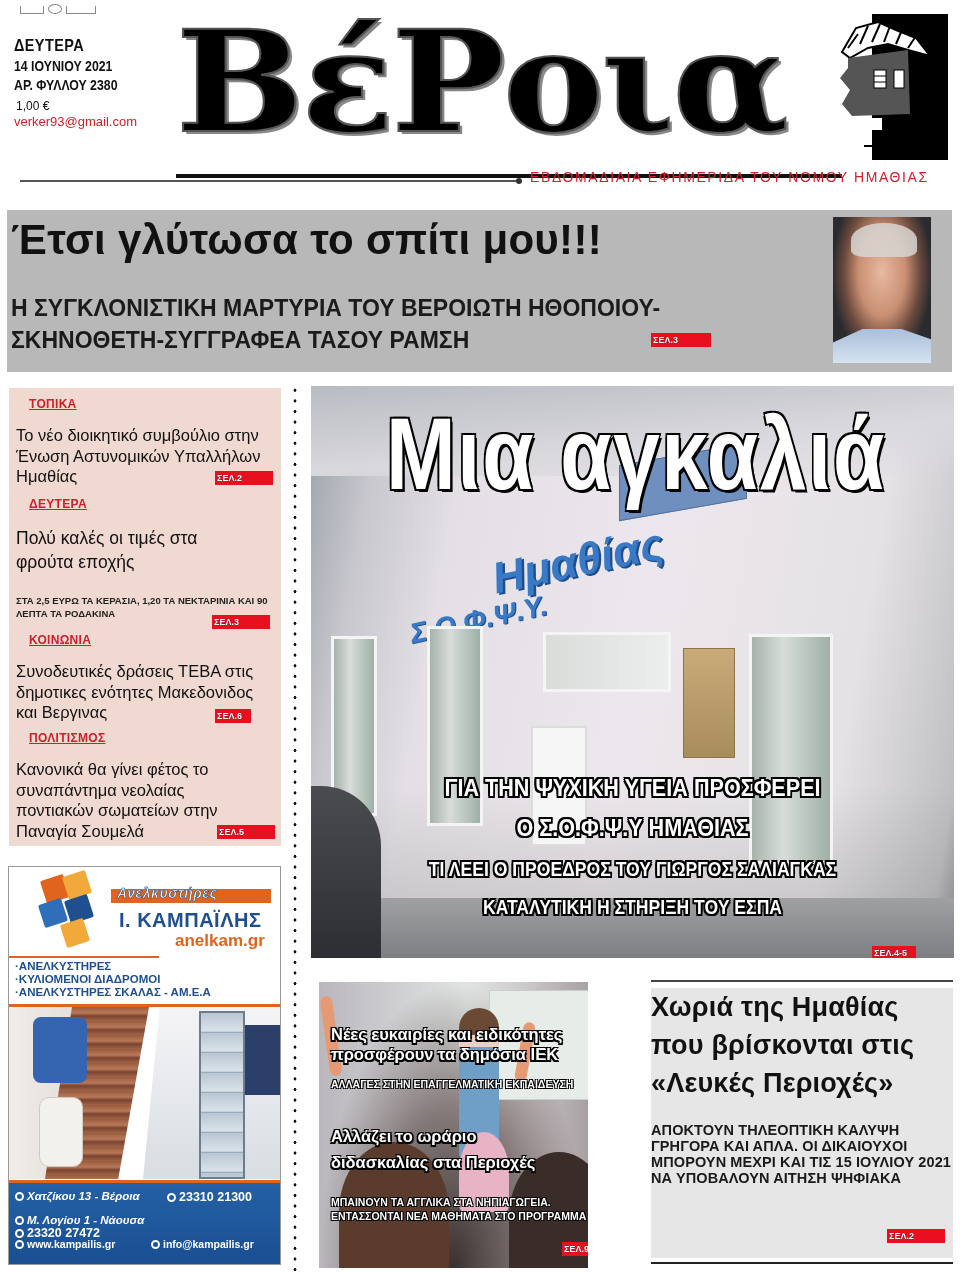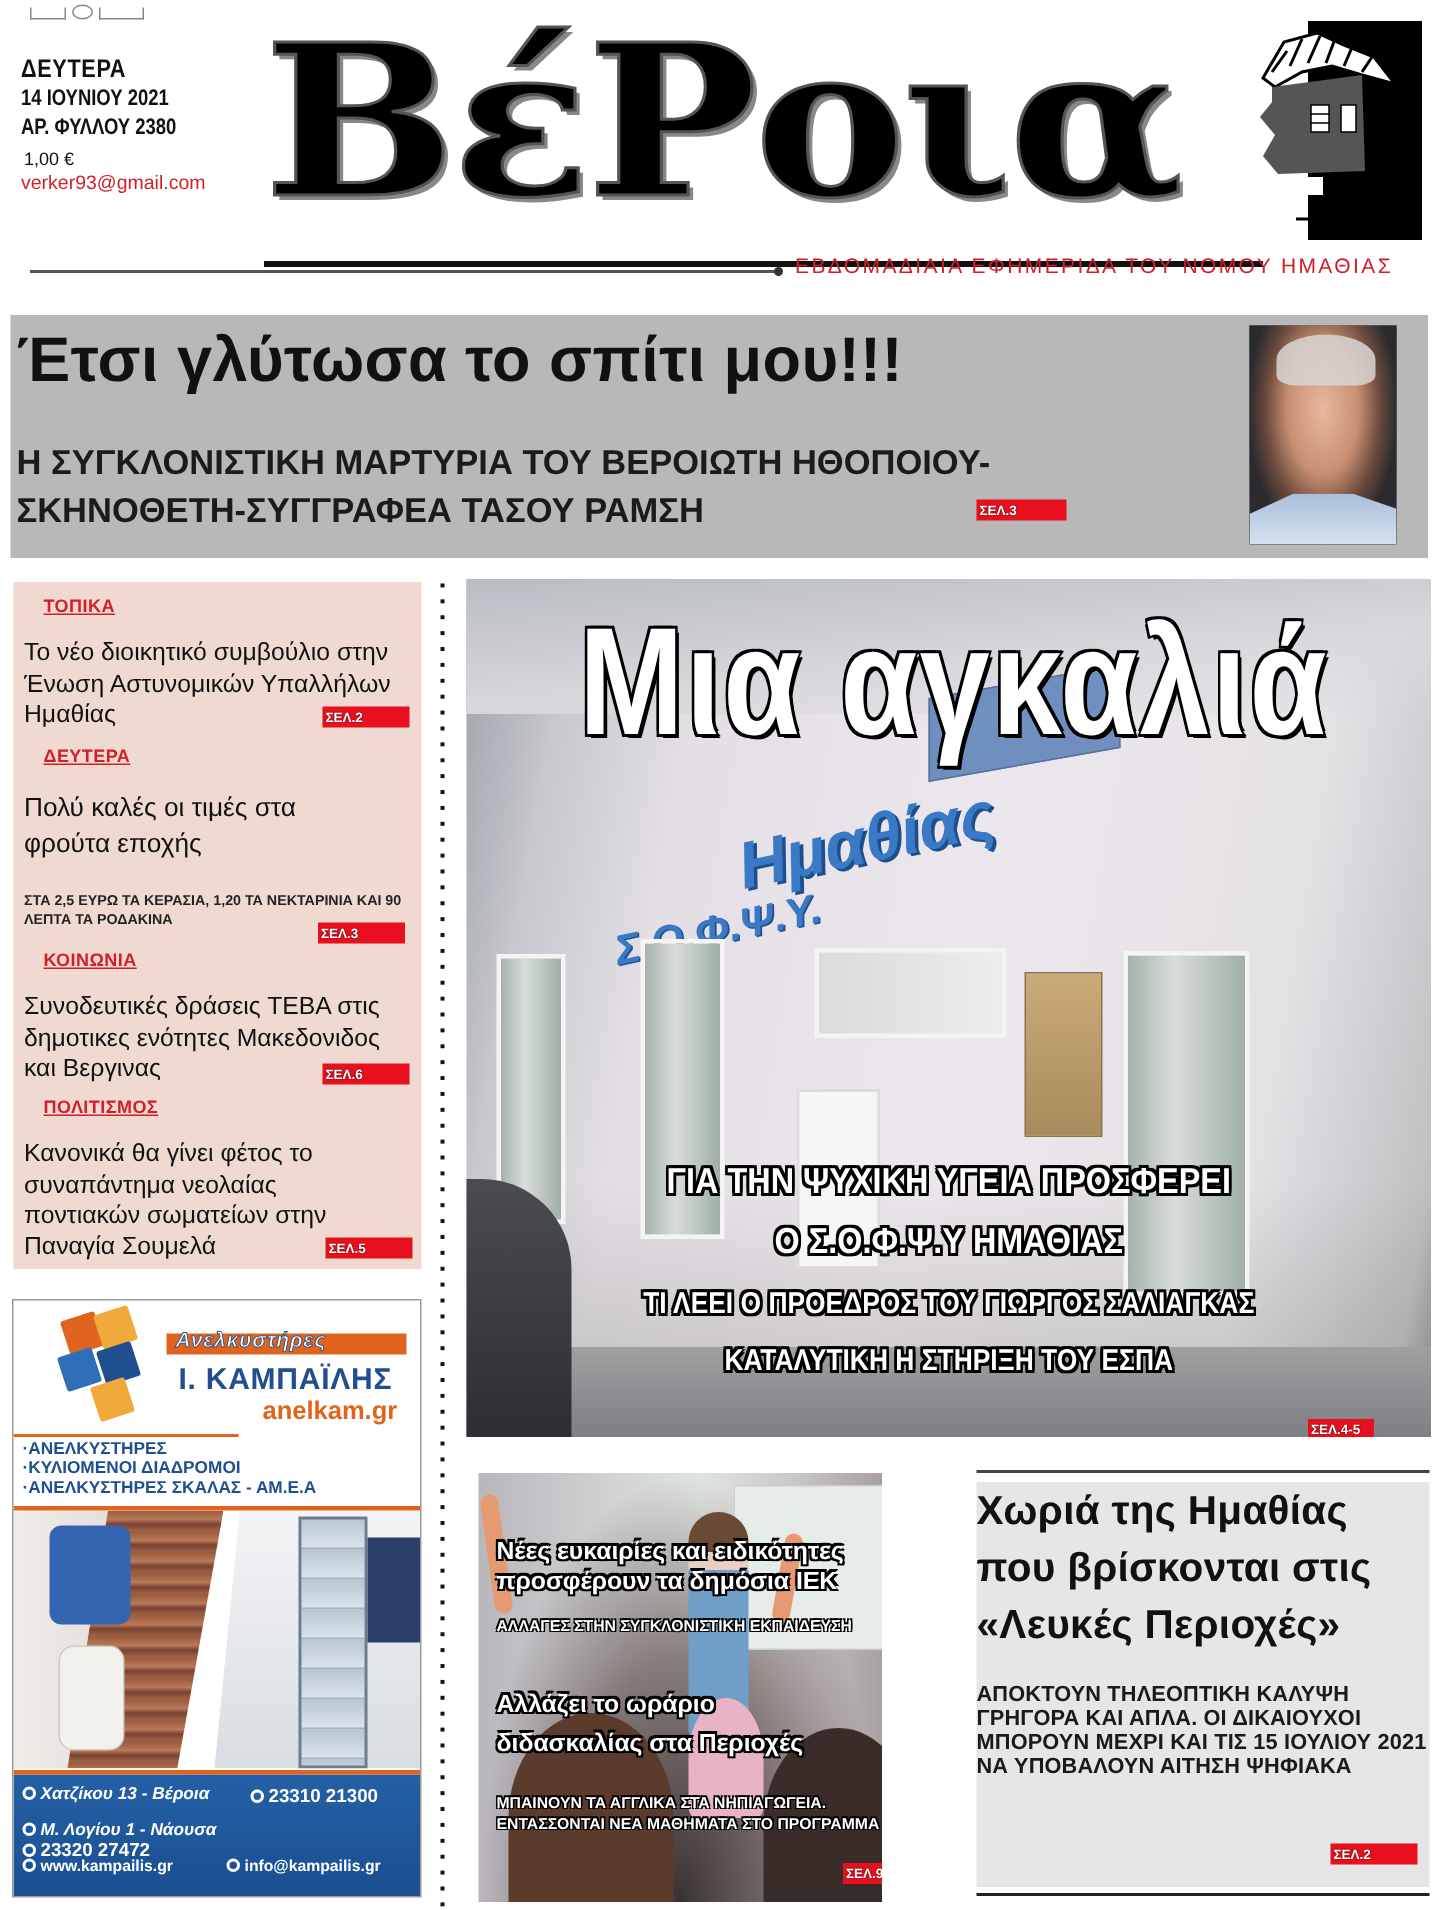--- a/index.html
+++ b/index.html
@@ -188,21 +188,21 @@
   <div>
     <div class="section-label" style="top:109px;">ΔΕΥΤΕΡΑ</div>
     <div class="section-headline" style="top:138px; width:240px; font-size:17.5px; line-height:24px;">Πολύ καλές οι τιμές στα φρούτα εποχής</div>
     <div class="section-note" style="top:206px; width:260px;">ΣΤΑ 2,5 ΕΥΡΩ ΤΑ ΚΕΡΑΣΙΑ, 1,20 ΤΑ ΝΕΚΤΑΡΙΝΙΑ ΚΑΙ 90 ΛΕΠΤΑ ΤΑ ΡΟΔΑΚΙΝΑ</div>
     <div class="page-tag" style="left:203px; top:227px; width:58px;">ΣΕΛ.3</div>
   </div>
 
   <div>
     <div class="section-label" style="top:245px;">ΚΟΙΝΩΝΙΑ</div>
     <div class="section-headline" style="top:273px; width:262px;">Συνοδευτικές δράσεις ΤΕΒΑ στις δημοτικες ενότητες Μακεδονιδος και Βεργινας</div>
-    <div class="page-tag" style="left:206px; top:321px; width:58px;">ΣΕΛ.6</div>
+    <div class="page-tag" style="left:206px; top:321px; width:36px;">ΣΕΛ.6</div>
   </div>
 
   <div>
     <div class="section-label" style="top:343px;">ΠΟΛΙΤΙΣΜΟΣ</div>
     <div class="section-headline" style="top:371px; width:230px;">Κανονικά θα γίνει φέτος το συναπάντημα νεολαίας ποντιακών σωματείων στην Παναγία Σουμελά</div>
     <div class="page-tag" style="left:208px; top:437px; width:58px;">ΣΕΛ.5</div>
   </div>
 </div>
 
 <div class="dotted-divider"></div>
@@ -278,21 +278,21 @@
   <div class="edu-teacher"></div>
   <div class="edu-arm" style="left:6px; top:14px; transform:rotate(-8deg);"></div>
   <div class="edu-arm" style="left:302px; top:10px; transform:rotate(6deg);"></div>
   <div class="edu-arm" style="left:200px; top:40px; height:60px; transform:rotate(10deg);"></div>
   <div class="edu-kid" style="left:20px; top:160px; width:110px; height:140px; background:#5b3b2b;"></div>
   <div class="edu-kid" style="left:190px; top:170px; width:100px; height:130px; background:#3a2c28;"></div>
   <div class="edu-kid" style="left:140px; top:150px; width:50px; height:80px; background:#e9b3c6;"></div>
 
   <div class="edu-headline" style="top:42px;">Νέες ευκαιρίες και ειδικότητες</div>
   <div class="edu-headline" style="top:62px;">προσφέρουν τα δημόσια ΙΕΚ</div>
-  <div class="edu-note" style="top:95px;">ΑΛΛΑΓΕΣ ΣΤΗΝ ΣΥΓΚΛΟΝΙΣΤΙΚΗ ΕΚΠΑΙΔΕΥΣΗ</div>
+  <div class="edu-note" style="top:95px;">ΑΛΛΑΓΕΣ ΣΤΗΝ ΕΠΑΓΓΕΛΜΑΤΙΚΗ ΕΚΠΑΙΔΕΥΣΗ</div>
   <div class="edu-headline" style="top:144px;">Αλλάζει το ωράριο</div>
   <div class="edu-headline" style="top:170px;">διδασκαλίας στα Περιοχές</div>
   <div class="edu-note" style="top:213px;">ΜΠΑΙΝΟΥΝ ΤΑ ΑΓΓΛΙΚΑ ΣΤΑ ΝΗΠΙΑΓΩΓΕΙΑ.</div>
   <div class="edu-note" style="top:227px;">ΕΝΤΑΣΣΟΝΤΑΙ ΝΕΑ ΜΑΘΗΜΑΤΑ ΣΤΟ ΠΡΟΓΡΑΜΜΑ</div>
   <div class="page-tag" style="left:243px; top:260px; width:62px;">ΣΕΛ.9</div>
 </div>
 
 <div class="right-rule-top"></div>
 <div class="right-story">
   <div class="rs-title">Χωριά της Ημαθίας που βρίσκονται στις «Λευκές Περιοχές»</div>

